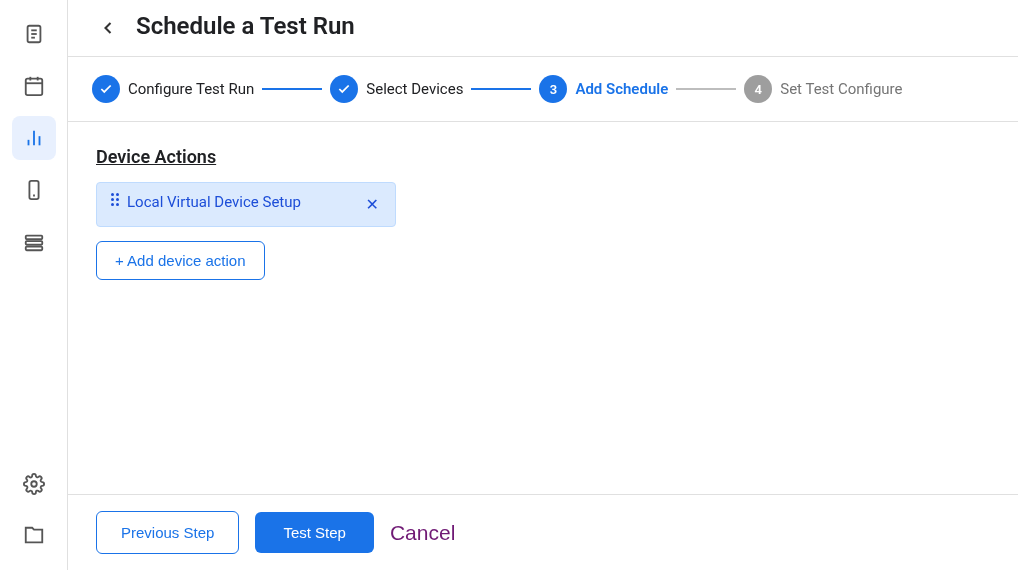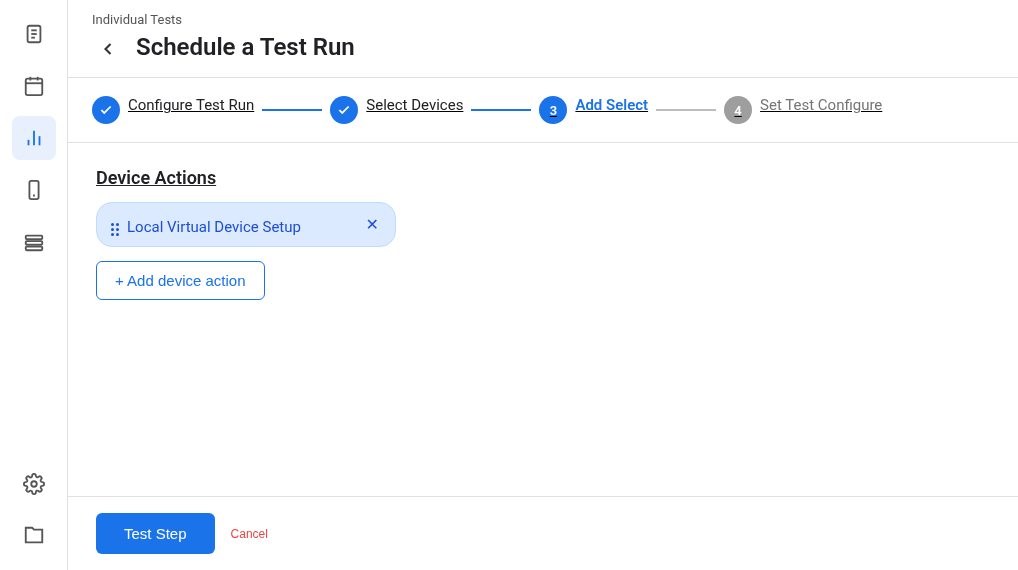--- a/index.html
+++ b/index.html
@@ -93,22 +93,22 @@
     
     .stepper {
       display: flex;
       align-items: center;
       padding: 18px 24px;
       gap: 0;
       border-bottom: 1px solid #e0e0e0;
     }
     .step {
       display: flex;
+      align-items: center;
       gap: 8px;
-      text-decoration: underline;
     }
     .step-circle {
       width: 28px;
       height: 28px;
       border-radius: 50%;
       display: flex;
       align-items: center;
       justify-content: center;
       font-size: 13px;
       font-weight: 600;
@@ -159,25 +159,25 @@
       font-size: 18px;
       font-weight: 600;
       color: #202124;
       margin-bottom: 14px;
       text-decoration: underline;
     }
 
     
     .action-chip {
       display: inline-flex;
-      align-items: flex-end;
+      align-items: flex-start;
       gap: 8px;
       background: #dbeafe;
       border: 1px solid #bfdbfe;
-      border-radius: 16px;
+      border-radius: 4px;
       padding: 10px 14px;
       font-size: 15px;
       color: #1d4ed8;
       margin-bottom: 14px;
       min-width: 300px;
       max-width: 500px;
     }
     .drag-handle {
       display: flex;
       flex-direction: column;
@@ -252,22 +252,22 @@
       border-radius: 6px;
       padding: 12px 28px;
       font-size: 15px;
       color: #fff;
       cursor: pointer;
       font-weight: 500;
     }
     .btn-cancel {
       background: none;
       border: none;
-      font-size: 12px;
-      color: #ef4444;
+      font-size: 21px;
+      color: #701a75;
       cursor: pointer;
       font-weight: 500;
     }
   </style>
 </head>
 <body>
 
 <nav class="sidebar">
   <div class="sidebar-item">
     <svg viewBox="0 0 24 24" fill="none" stroke="currentColor" stroke-width="2">
@@ -315,21 +315,20 @@
   <div class="sidebar-item">
     <svg viewBox="0 0 24 24" fill="none" stroke="currentColor" stroke-width="2">
       <path d="M3 3h7l2 2h9v14H3z"></path>
     </svg>
   </div>
 </nav>
 
 <div class="main">
 
   <div class="header">
-    <div class="breadcrumb">Individual Tests</div>
     <div class="page-title-row">
       <button class="back-btn">
         <svg viewBox="0 0 24 24" fill="none" stroke="currentColor" stroke-width="2.5">
           <polyline points="15 18 9 12 15 6"></polyline>
         </svg>
       </button>
       <h1 class="page-title">Schedule a Test Run</h1>
     </div>
   </div>
 
@@ -352,21 +351,21 @@
         </svg>
       </div>
       <span class="step-label">Select Devices</span>
     </div>
     <div class="step-connector"></div>
 
     <div class="step">
       <div class="step-circle active">
         <span>3</span>
       </div>
-      <span class="step-label active">Add Select</span>
+      <span class="step-label active">Add Schedule</span>
     </div>
     <div class="step-connector inactive"></div>
 
     <div class="step">
       <div class="step-circle inactive">
         <span>4</span>
       </div>
       <span class="step-label inactive">Set Test Configure</span>
     </div>
   </div>
@@ -395,16 +394,17 @@
       </div>
       <br>
       <button class="add-action-btn">
         <span>+ Add device action</span>
       </button>
     </div>
 
   </div>
 
   <div class="footer">
+    <button class="btn-secondary">Previous Step</button>
     <button class="btn-primary">Test Step</button>
     <button class="btn-cancel">Cancel</button>
   </div>
 </div>
 
 </body></html>

